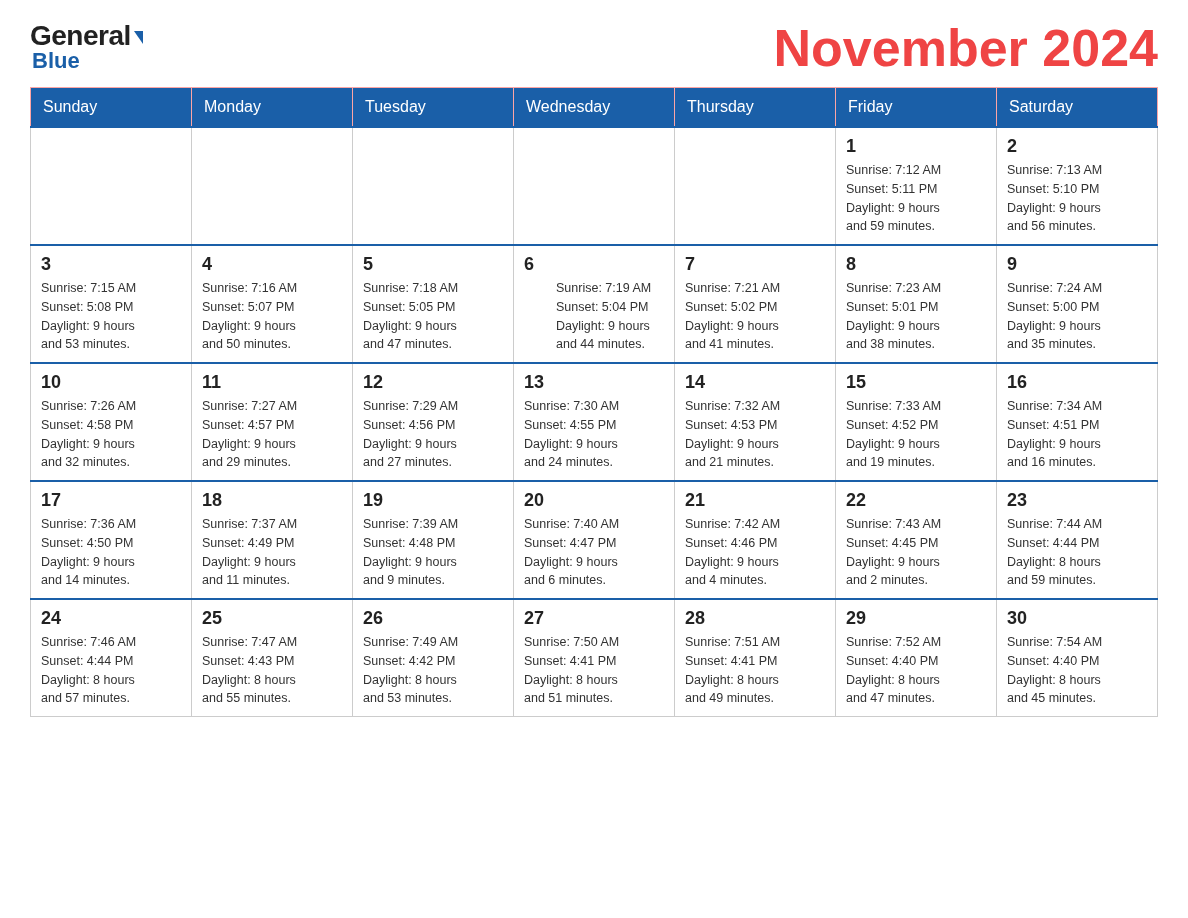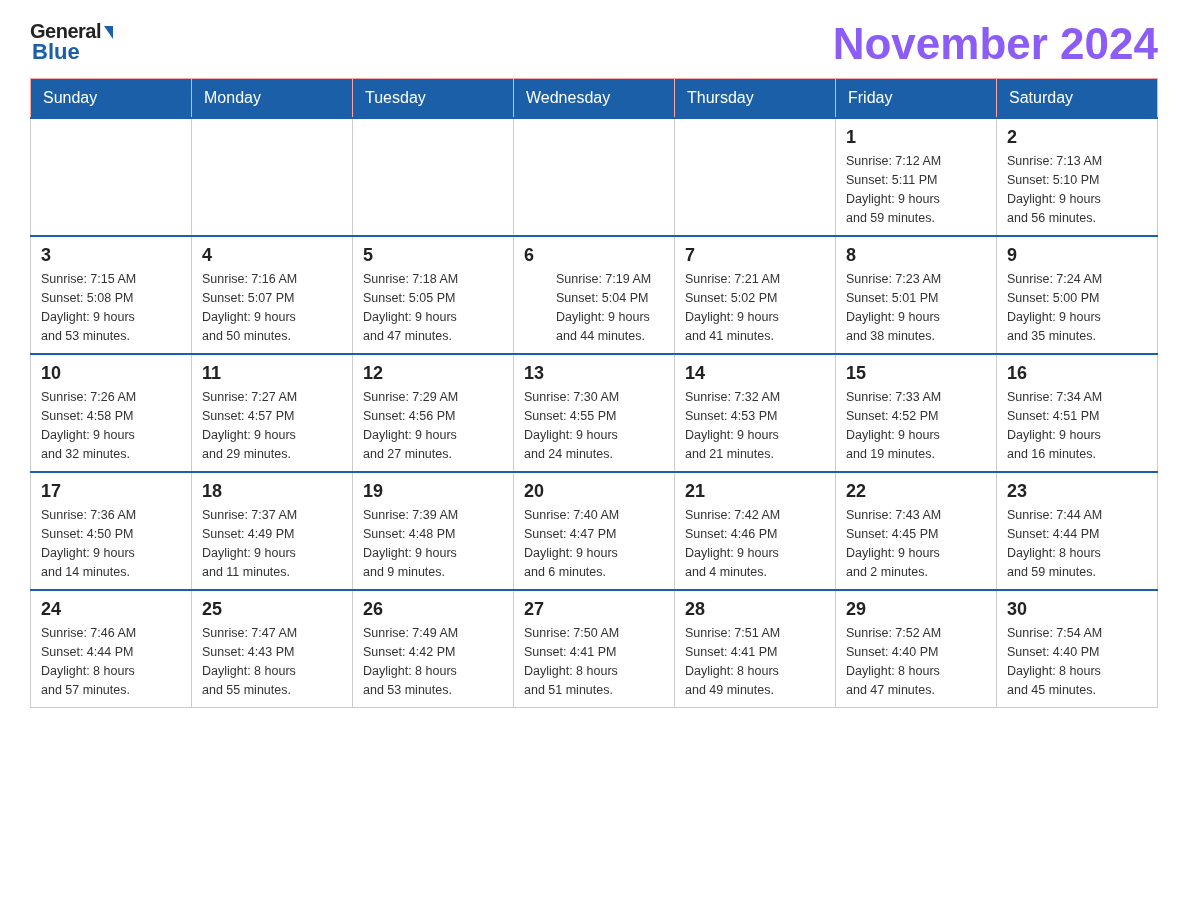--- a/index.html
+++ b/index.html
@@ -16,39 +16,39 @@
       justify-content: space-between;
       align-items: flex-start;
       margin-bottom: 10px;
     }
     .logo {
       display: flex;
       flex-direction: column;
       align-items: flex-start;
     }
     .logo-top {
-      font-size: 20px;
+      font-size: 28px;
       font-weight: bold;
       color: #222;
       letter-spacing: -0.5px;
     }
     .logo-bottom {
       font-size: 22px;
       font-weight: bold;
       color: #1a5fa8;
       margin-top: -4px;
       margin-left: 2px;
     }
     .title-block {
       text-align: right;
     }
     .month-title {
-      font-size: 44px;
+      font-size: 52px;
       font-weight: bold;
-      color: #8b5cf6;
+      color: #ef4444;
       line-height: 1.1;
     }
     .location {
       font-size: 20px;
       color: #222;
       margin-top: 4px;
     }
     .calendar {
       width: 100%;
       border-collapse: collapse;

